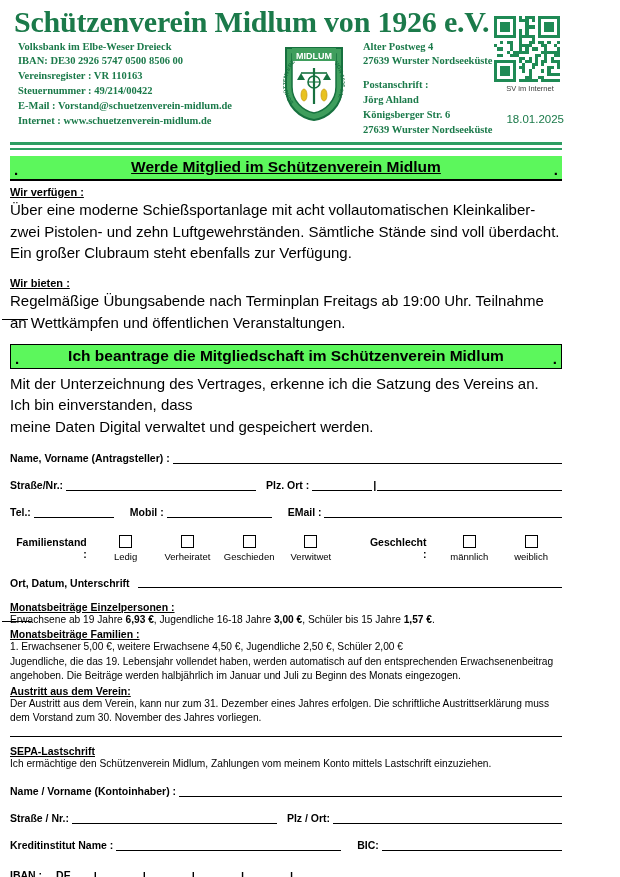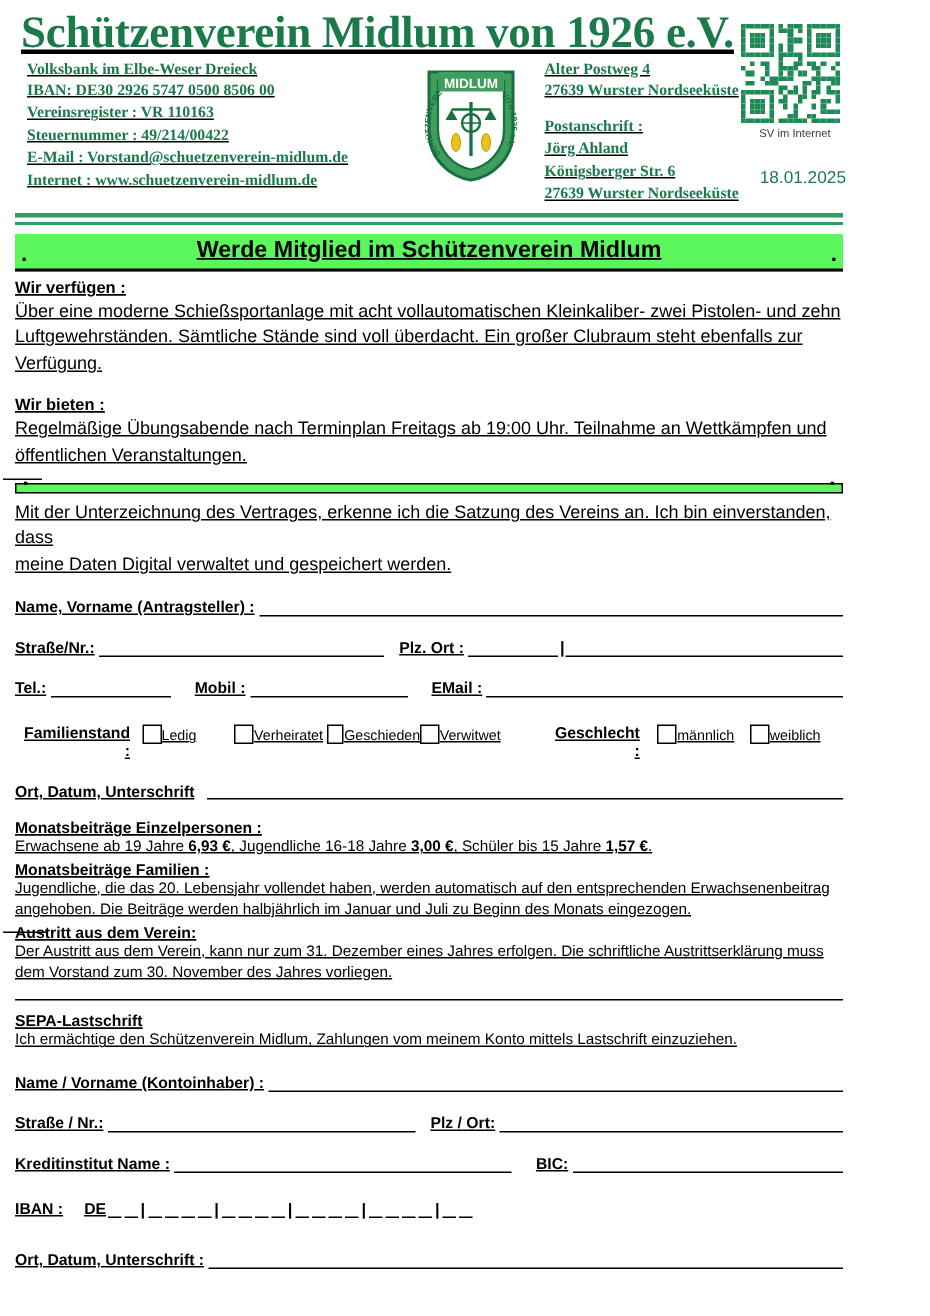--- a/index.html
+++ b/index.html
@@ -14,21 +14,20 @@
     font-family: "Liberation Sans", sans-serif;
     color: #000000;
     position: relative;
   }
 
   .page {
     width: 572px;
     height: 877px;
     position: relative;
     box-sizing: border-box;
-    text-decoration: underline;
   }
 
   
   .masthead {
     position: relative;
     padding: 6px 0 0 0;
   }
   .club-title {
     font-family: "Liberation Serif", serif;
     font-weight: bold;
@@ -146,21 +145,21 @@
     padding: 2px 0 3px 0;
   }
 
   .h-sub {
     font-weight: bold;
     font-size: 11px;
     text-decoration: underline;
     margin-top: 5px;
   }
   .p-text {
-    font-size: 12px;
+    font-size: 15px;
     line-height: 1.45;
     margin-top: 1px;
   }
   .spacer-8 { height: 8px; }
 
   
   .frow {
     display: flex;
     align-items: flex-start;
     font-size: 10.5px;
@@ -185,21 +184,21 @@
   
   .checkrow {
     display: flex;
     align-items: flex-start;
     margin-top: 16px;
     font-size: 10.5px;
     font-weight: bold;
   }
   .cb-group {
     display: flex;
-    flex-direction: row;
+    flex-direction: column;
     align-items: center;
     width: 62px;
   }
   .cbox {
     width: 11px;
     height: 11px;
     border: 1.6px solid #000;
     background: #fff;
   }
   .cb-label {
@@ -793,20 +792,21 @@
     <div class="h-sub">Wir verfügen :</div>
     <div class="p-text">Über eine moderne Schießsportanlage mit acht vollautomatischen Kleinkaliber- zwei Pistolen- und zehn Luftgewehrständen. Sämtliche Stände sind voll überdacht. Ein großer Clubraum steht ebenfalls zur Verfügung.</div>
 
     <div class="spacer-8"></div>
 
     <div class="h-sub">Wir bieten :</div>
     <div class="p-text">Regelmäßige Übungsabende nach Terminplan Freitags ab 19:00 Uhr. Teilnahme an Wettkämpfen und öffentlichen Veranstaltungen.</div>
 
     <div class="banner boxed" style="margin-top:10px;">
       <span class="dot-l">.</span>
+      <span>Ich beantrage die Mitgliedschaft im Schützenverein Midlum</span>
       <span class="dot-r">.</span>
     </div>
 
     <div class="p-text" style="margin-top:4px;">Mit der Unterzeichnung des Vertrages, erkenne ich die Satzung des Vereins an. Ich bin einverstanden, dass</div>
     <div class="p-text" style="margin-top:0;">meine Daten Digital verwaltet und gespeichert werden.</div>
 
     <div class="frow">
       <span class="lbl">Name, Vorname (Antragsteller) :</span>
       <span class="fill"></span>
     </div>
@@ -873,21 +873,22 @@
       <span style="width:8px;"></span>
       <span class="fill"></span>
     </div>
 
     <div class="sec-head">Monatsbeiträge Einzelpersonen :</div>
     <div class="sec-body">
       <span>Erwachsene ab 19 Jahre </span><b>6,93 €</b><span>, Jugendliche 16-18 Jahre </span><b>3,00 €</b><span>, Schüler bis 15 Jahre </span><b>1,57 €</b><span>.</span>
     </div>
 
     <div class="sec-head tight">Monatsbeiträge Familien :</div>
-    <div class="sec-body">Jugendliche, die das 20. Lebensjahr vollendet haben, werden automatisch auf den entsprechenden Erwachsenenbeitrag angehoben. Die Beiträge werden halbjährlich im Januar und Juli zu Beginn des Monats eingezogen.</div>
+    <div class="sec-body">1. Erwachsener 5,00 €, weitere Erwachsene 4,50 €, Jugendliche 2,50 €, Schüler 2,00 €</div>
+    <div class="sec-body">Jugendliche, die das 19. Lebensjahr vollendet haben, werden automatisch auf den entsprechenden Erwachsenenbeitrag angehoben. Die Beiträge werden halbjährlich im Januar und Juli zu Beginn des Monats eingezogen.</div>
 
     <div class="sec-head tight">Austritt aus dem Verein:</div>
     <div class="sec-body">Der Austritt aus dem Verein, kann nur zum 31. Dezember eines Jahres erfolgen. Die schriftliche Austrittserklärung muss dem Vorstand zum 30. November des Jahres vorliegen.</div>
 
     <div class="thin-rule"></div>
 
     <div class="sec-head" style="margin-top:8px;">SEPA-Lastschrift</div>
     <div class="sec-body">Ich ermächtige den Schützenverein Midlum, Zahlungen vom meinem Konto mittels Lastschrift einzuziehen.</div>
 
     <div class="frow">

